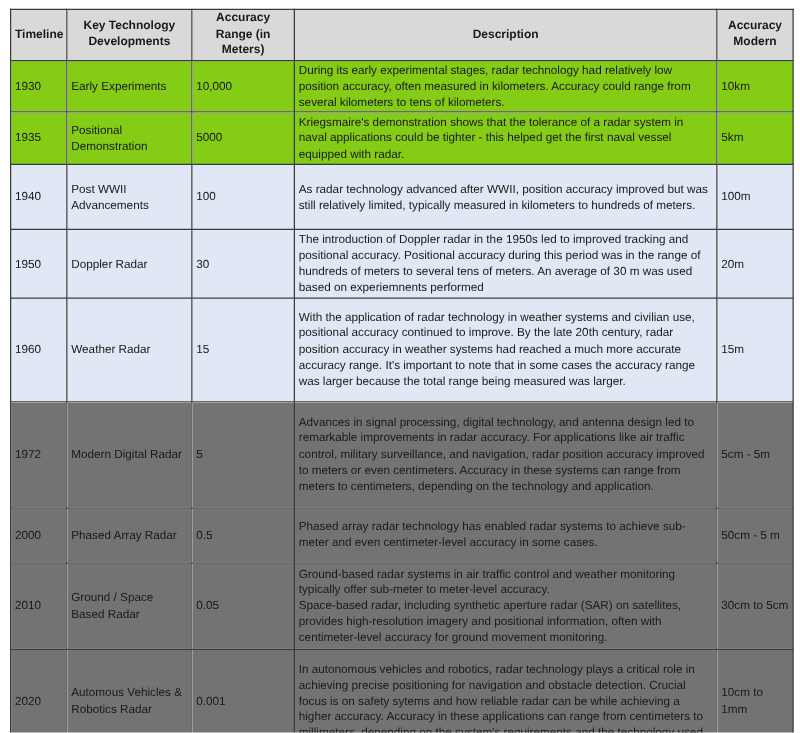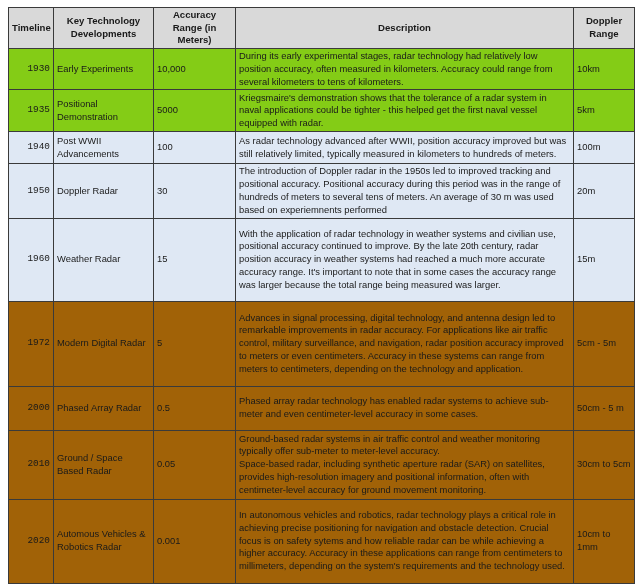--- a/index.html
+++ b/index.html
@@ -16,28 +16,28 @@
   }
   table.radar th {
     background: #d9d9d9; font-weight: bold; text-align: center;
     font-size: 9.6px; line-height: 12.6px;
   }
   col.c-year { width: 45px; }
   col.c-tech { width: 100px; }
   col.c-acc  { width: 82px; }
   col.c-desc { width: 338px; }
   col.c-rng  { width: 61px; }
-  td.year { text-align: right; font-family: Liberation Mono, monospace; }
+  td.year { text-align: left; }
   tr.yellow td { background: #84cc16; }
   tr.blue td   { background: #dfe8f4; }
-  tr.green td  { background: #a16207; }
+  tr.green td  { background: #737373; }
   tr.h-head { height: 41px; }
   tr.h-1930 { height: 41px; }
   tr.h-1935 { height: 42px; }
-  tr.h-1940 { height: 32px; }
+  tr.h-1940 { height: 52px; }
   tr.h-1950 { height: 54px; }
   tr.h-1960 { height: 83px; }
   tr.h-1980 { height: 85px; }
   tr.h-2000 { height: 44px; }
   tr.h-2010 { height: 69px; }
   tr.h-2020 { height: 84px; }
   .desc-line { display: block; }
 </style>
 </head>
 <body>
@@ -49,21 +49,21 @@
       <col class="c-acc">
       <col class="c-desc">
       <col class="c-rng">
   </colgroup>
   <thead>
     <tr class="h-head">
       <th>Timeline</th>
       <th>Key Technology Developments</th>
       <th>Accuracy Range (in Meters)</th>
       <th>Description</th>
-      <th>Doppler Range</th>
+      <th>Accuracy Modern</th>
     </tr>
   </thead>
   <tbody>
     <tr class="yellow h-1930">
       <td class="year">1930</td>
       <td>Early Experiments</td>
       <td>10,000</td>
       <td>During its early experimental stages, radar technology had relatively low position accuracy, often measured in kilometers. Accuracy could range from several kilometers to tens of kilometers.</td>
       <td>10km</td>
     </tr>

